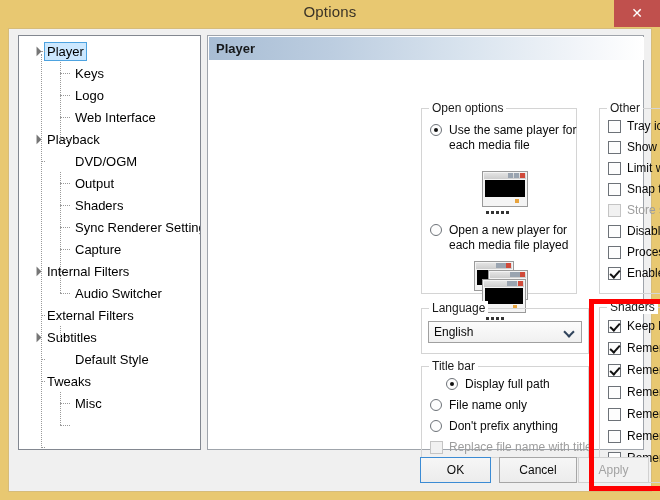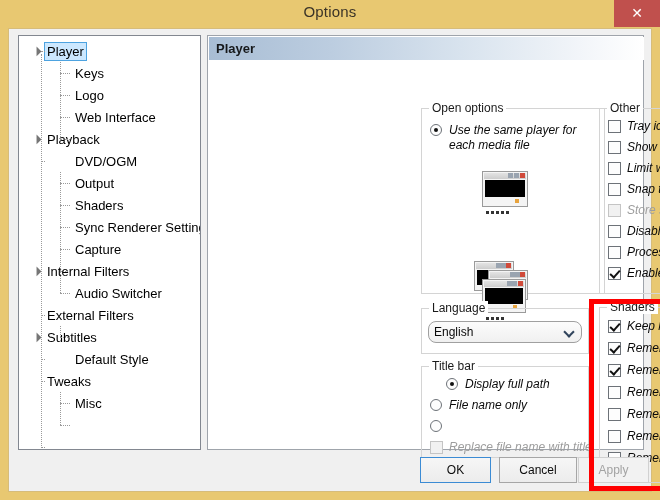--- a/index.html
+++ b/index.html
@@ -159,21 +159,21 @@
     position: absolute;
     top: -8px;
     left: 7px;
     background: #ffffff;
     padding: 0 3px;
     font-size: 12px;
     color: #1a1a1a;
     white-space: nowrap;
   }
 
-  #gb-open     { left: 211px; top: 72px;  width: 184px; height: 186px; }
+  #gb-open     { left: 211px; top: 72px;  width: 156px; height: 186px; }
   #gb-lang     { left: 211px; top: 272px; width: 168px; height: 46px;  }
   #gb-title    { left: 211px; top: 330px; width: 168px; height: 92px;  }
   #gb-other    { left: 389px; top: 72px;  width: 241px; height: 186px; }
   #gb-history  { left: 389px; top: 271px; width: 241px; height: 176px; }
 
   
   .red-box {
     position: absolute;
     left: 381px;
     top: 263px;
@@ -227,21 +227,20 @@
     left: 3px; top: 0px;
     width: 4px; height: 8px;
     border: solid #111111;
     border-width: 0 2px 2px 0;
     transform: rotate(42deg);
   }
   .ctl-label {
     display: inline-block;
     margin-left: 19px;
     line-height: 15px;
-    font-style: italic;
   }
   .ctl-label.two { white-space: normal; width: 145px; }
 
   
   .mini-win {
     position: absolute;
     width: 46px; height: 36px;
     background: #f4f4f4;
     border: 1px solid #9a9a9a;
     box-sizing: border-box;
@@ -409,20 +408,24 @@
           <div class="mw-btn" style="right:14px;"></div>
           <div class="mw-btn" style="right:8px;"></div>
           <div class="mw-btn red" style="right:2px;"></div>
           <div class="mw-screen"></div>
           <div class="mw-dots">
             <span class="mw-dot"></span><span class="mw-dot"></span><span class="mw-dot"></span><span class="mw-dot"></span><span class="mw-dot"></span>
           </div>
           <div class="mw-amber"></div>
         </div>
 
+        <div class="ctl" style="left:8px; top:114px; width:152px;">
+          <span class="radio"></span>
+          <span class="ctl-label two">Open a new player for each media file played</span>
+        </div>
 
         <div style="position:absolute; left:52px; top:152px; width:64px; height:46px;">
           <div class="mini-win" style="left:0px; top:0px; width:40px; height:30px;">
             <div class="mw-bar"></div>
             <div class="mw-btn" style="right:12px;"></div>
               <div class="mw-btn" style="right:7px;"></div>
               <div class="mw-btn red" style="right:2px;"></div>
             <div class="mw-screen" style="height:15px;"></div>
           </div>
           <div class="mini-win" style="left:14px; top:9px; width:40px; height:30px;">
@@ -439,38 +442,39 @@
               <div class="mw-btn red" style="right:2px;"></div>
             <div class="mw-screen" style="height:16px;"></div>
             <div class="mw-dots"><span class="mw-dot"></span><span class="mw-dot"></span><span class="mw-dot"></span><span class="mw-dot"></span></div>
             <div class="mw-amber"></div>
           </div>
         </div>
       </fieldset>
 
       <fieldset class="gb" id="gb-lang">
         <div class="gb-title">Language</div>
-        <div class="combo" style="left:6px; top:12px;border-radius:8px;">
+        <div class="combo" style="left:6px; top:12px;">
           <span class="combo-text">English</span>
           <span class="combo-arrow"></span>
         </div>
       </fieldset>
 
       <fieldset class="gb" id="gb-title">
         <div class="gb-title">Title bar</div>
         <div class="ctl" style="left:24px; top:10px;">
           <span class="radio on"></span>
           <span class="ctl-label">Display full path</span>
         </div>
         <div class="ctl" style="left:8px; top:31px;">
           <span class="radio"></span>
           <span class="ctl-label">File name only</span>
         </div>
         <div class="ctl" style="left:8px; top:52px;">
           <span class="radio"></span>
+          <span class="ctl-label">Don't prefix anything</span>
         </div>
         <div class="ctl disabled" style="left:8px; top:73px;">
           <span class="chk dis"></span>
           <span class="ctl-label">Replace file name with title</span>
         </div>
       </fieldset>
 
       <fieldset class="gb" id="gb-other">
         <div class="gb-title">Other</div>
         <div id="other-list">

